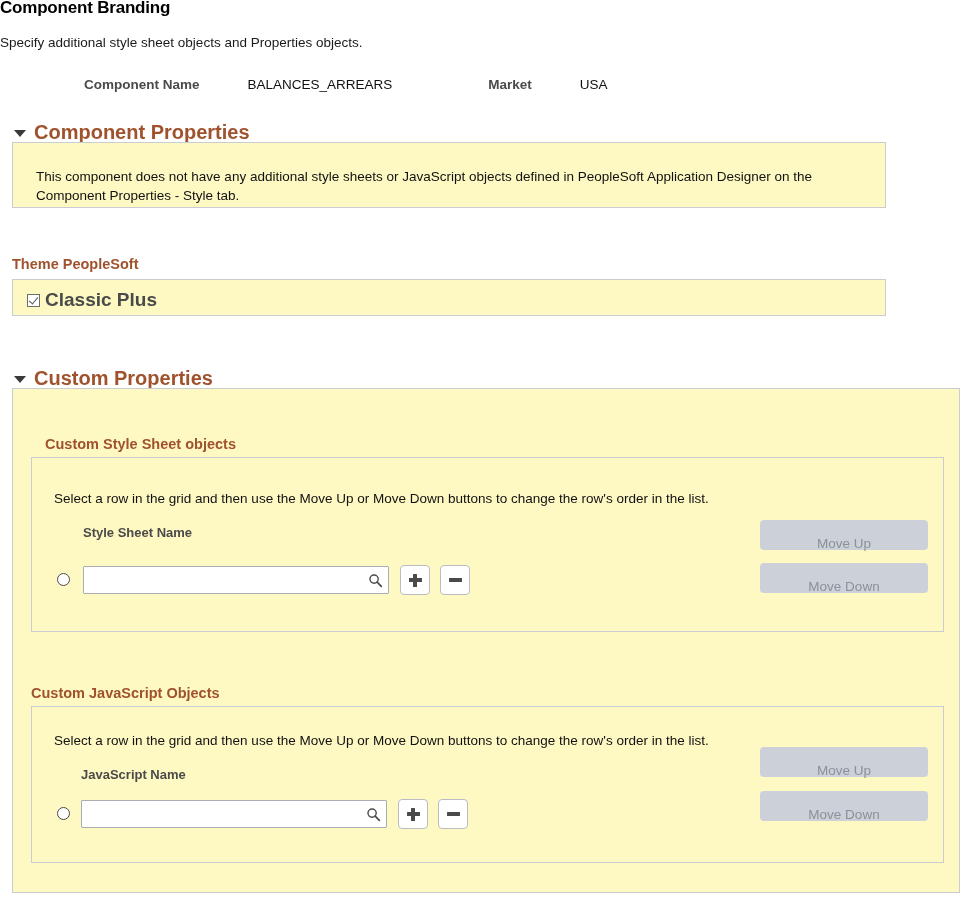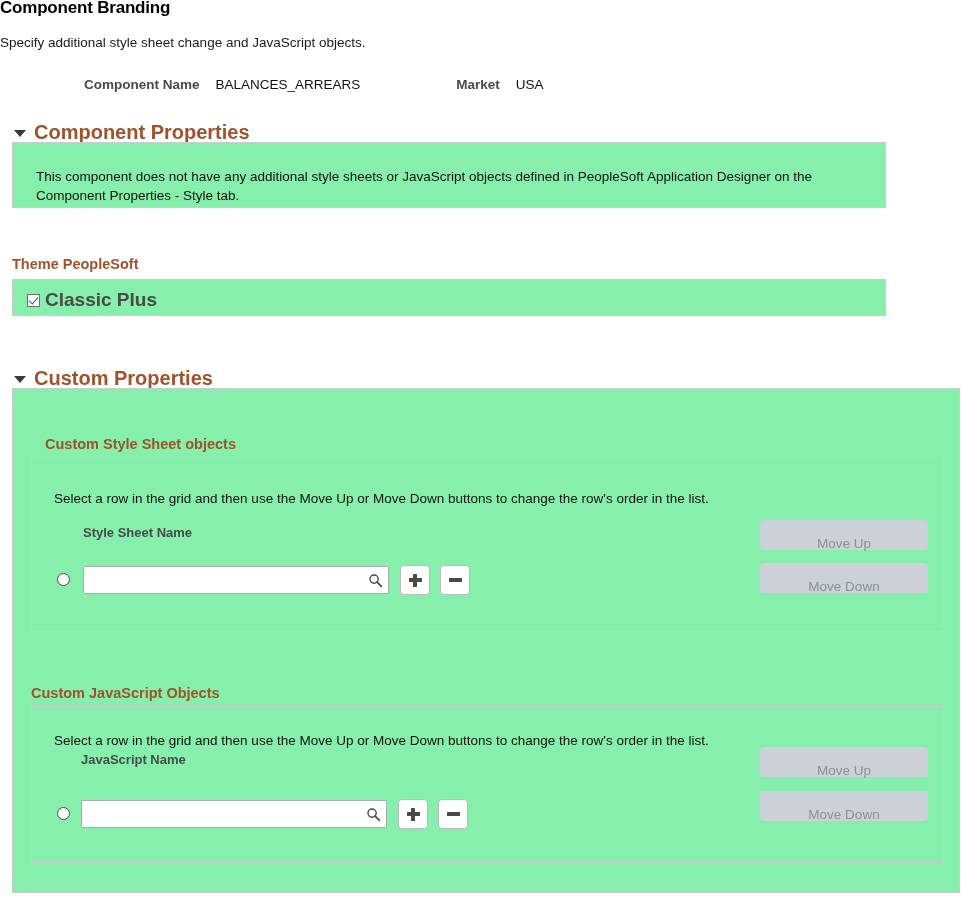--- a/index.html
+++ b/index.html
@@ -46,20 +46,21 @@
   }
   .kv-label {
     font-size: 13.5px;
     font-weight: bold;
     color: #4a4a4a;
   }
   .kv-value {
     font-size: 13.5px;
     font-weight: normal;
     color: #111111;
+    margin-left: 32px;
   }
   .kv-gap-a { width: 16px; display: inline-block; }
   .kv-gap-b { width: 96px; display: inline-block; }
   .kv-gap-c { width: 16px; display: inline-block; }
 
   
   .section-head {
     position: absolute;
     display: flex;
     align-items: center;
@@ -83,21 +84,21 @@
     position: absolute;
     font-size: 14.5px;
     font-weight: bold;
     color: #a0522d;
   }
 
   
   .panel {
     position: absolute;
     border: 1px solid #c9ccd1;
-    background: #86efac;
+    background: #fef9c3;
     box-sizing: border-box;
   }
 
   .panel-text {
     position: absolute;
     font-size: 13.5px;
     line-height: 19px;
     color: #111111;
   }
 
@@ -242,21 +243,21 @@
     text-align: center;
     line-height: 30px;
     padding: 9px;
     cursor: default;
   }
 </style>
 </head>
 <body>
 
 <div class="page-title">Component Branding</div>
-<div class="page-subtitle">Specify additional style sheet change and JavaScript objects.</div>
+<div class="page-subtitle">Specify additional style sheet objects and Properties objects.</div>
 
 <div class="kv-row">
   <span class="kv-label">Component Name</span>
   <span class="kv-gap-a"></span>
   <span class="kv-value">BALANCES_ARREARS</span>
   <span class="kv-gap-b"></span>
   <span class="kv-label">Market</span>
   <span class="kv-gap-c"></span>
   <span class="kv-value">USA</span>
 </div>
@@ -320,21 +321,21 @@
 
   <button class="move-btn" style="left:728px; top:62px;">Move Up</button>
   <button class="move-btn" style="left:728px; top:105px;">Move Down</button>
 </div>
 
 <div class="group-head" style="left:31px; top:685px;">Custom JavaScript Objects</div>
 
 <div class="panel" style="left:31px; top:706px; width:913px; height:157px;">
   <div class="grid-hint" style="left:22px; top:26px;">Select a row in the grid and then use the Move Up or Move Down buttons to change the row's order in the list.</div>
 
-  <div class="col-head" style="left:49px; top:45px;text-align:center;">JavaScript Name</div>
+  <div class="col-head" style="left:49px; top:60px;text-align:center;">JavaScript Name</div>
 
   <span class="radio" style="left:25px; top:100px;"></span>
 
   <div class="field-wrap" style="left:49px; top:92px;">
     <div style="position:relative;">
       <input class="text-input" type="text" placeholder="" style="">
       <button class="lookup-btn">
         <svg width="15" height="15" viewBox="0 0 16 16" aria-hidden="true">
           <circle cx="6.5" cy="6.5" r="4.4" fill="none" stroke="#4a4a4a" stroke-width="1.5"></circle>
           <line x1="9.8" y1="9.8" x2="14.2" y2="14.2" stroke="#4a4a4a" stroke-width="1.8" stroke-linecap="round"></line>

